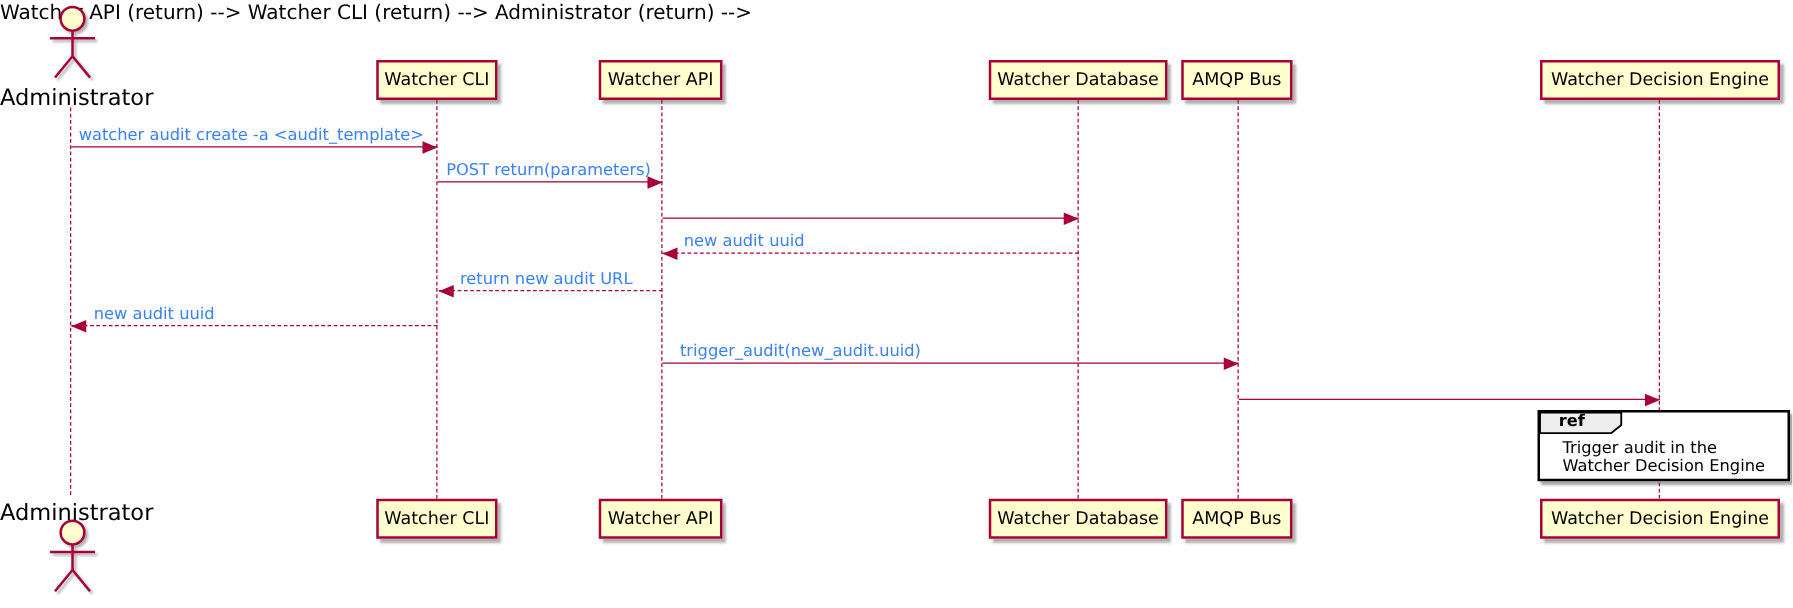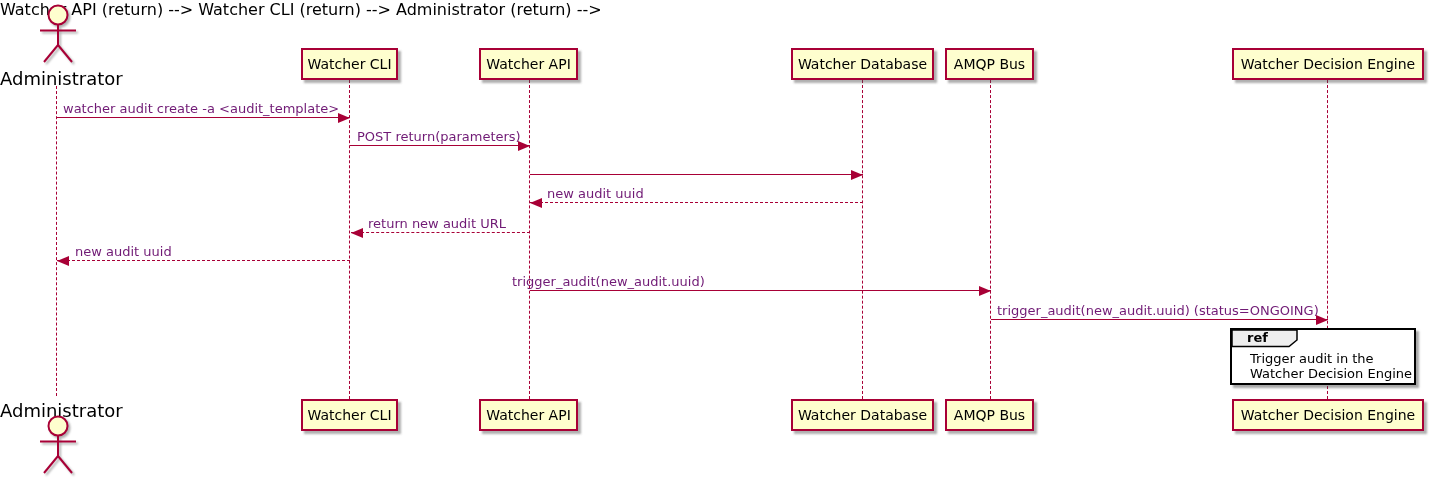--- a/index.html
+++ b/index.html
@@ -9,21 +9,21 @@
   }
   .lifeline{position:absolute;width:0;border-left:1px dashed #A80036;z-index:0;}
   .pbox{
     position:absolute;box-sizing:border-box;height:32px;background:#FEFECE;
     border:2px solid #A80036;z-index:2;display:flex;align-items:center;justify-content:center;
     font-size:14px;box-shadow:3px 3px 2px rgba(80,80,80,0.45);
   }
   .pbox span{white-space:nowrap;text-align:right;}
   .actor-svg{position:absolute;z-index:2;filter:drop-shadow(2.5px 2.5px 1px rgba(80,80,80,0.45));}
   .actor-label{position:absolute;width:114px;text-align:right;font-size:18px;z-index:2;white-space:nowrap;}
-  .mlabel{position:absolute;font-size:13px;color:#701a75;white-space:nowrap;z-index:2;}
+  .mlabel{position:absolute;font-size:13px;color:#3b82f6;white-space:nowrap;z-index:2;}
   .arrow{position:absolute;height:0;border-top:1px solid #A80036;z-index:2;}
   .arrow.dashed{border-top-style:dashed;}
   .ahead{position:absolute;width:0;height:0;border-top:5px solid transparent;border-bottom:5px solid transparent;z-index:2;}
   .ahead.right{border-left:12px solid #A80036;}
   .ahead.left{border-right:12px solid #A80036;}
   .refbox{
     position:absolute;box-sizing:border-box;background:#ffffff;border:2px solid #000000;
     z-index:3;box-shadow:3px 3px 2px rgba(80,80,80,0.5);
   }
   .reftab{position:absolute;left:-1px;top:-1px;}
@@ -120,31 +120,30 @@
   <div class="mlabel" style="left:368px;top:216px">return new audit URL</div>
   <div class="arrow dashed" style="left:351px;top:232px;width:179px"></div>
   <div class="ahead left" style="left:351px;top:228px"></div>
 
    Administrator (return) --&gt;
   <div class="mlabel" style="left:75px;top:244px">new audit uuid</div>
   <div class="arrow dashed" style="left:57px;top:260px;width:293px"></div>
   <div class="ahead left" style="left:57px;top:256px"></div>
 
   
-  <div class="mlabel" style="left:512px;top:274px">trigger_audit(new_audit.uuid)</div>
+  <div class="mlabel" style="left:544px;top:274px">trigger_audit(new_audit.uuid)</div>
   <div class="arrow" style="left:530px;top:290px;width:461px"></div>
   <div class="ahead right" style="left:979px;top:286px"></div>
 
   
-  <div class="mlabel" style="left:997px;top:303px">trigger_audit(new_audit.uuid) (status=ONGOING)</div>
   <div class="arrow" style="left:991px;top:319px;width:337px"></div>
   <div class="ahead right" style="left:1316px;top:315px"></div>
 
   
-  <div class="refbox" style="left:1230px;top:328px;width:186px;height:57px">
+  <div class="refbox" style="left:1230px;top:328px;width:202px;height:57px">
     <svg class="reftab" width="68" height="19" viewBox="0 0 68 19">
       <polygon points="1,1 66,1 66,11 58,17.5 1,17.5" fill="#EEEEEE" stroke="#000000" stroke-width="1.5"></polygon>
     </svg>
     <span class="refkw">ref</span>
     <div class="refline" style="top:21px">Trigger audit in the</div>
     <div class="refline" style="top:36px">Watcher Decision Engine</div>
   </div>
 
 </div>
 

